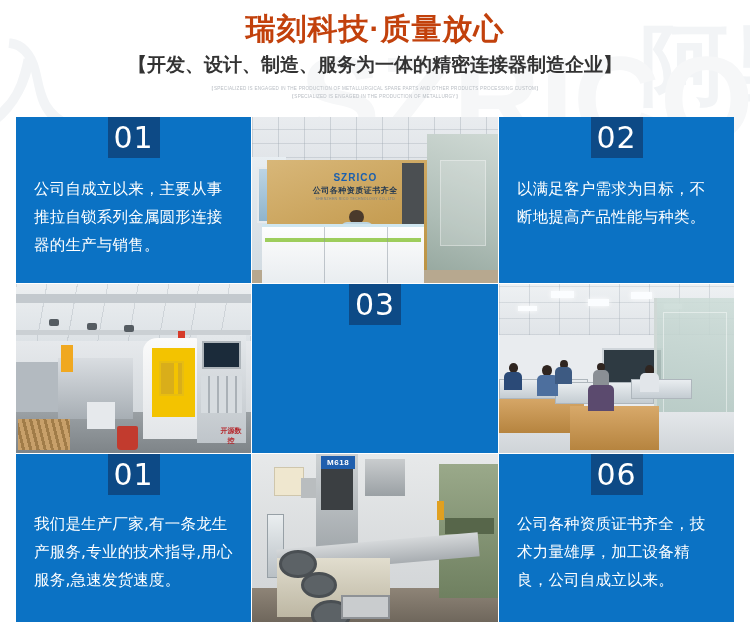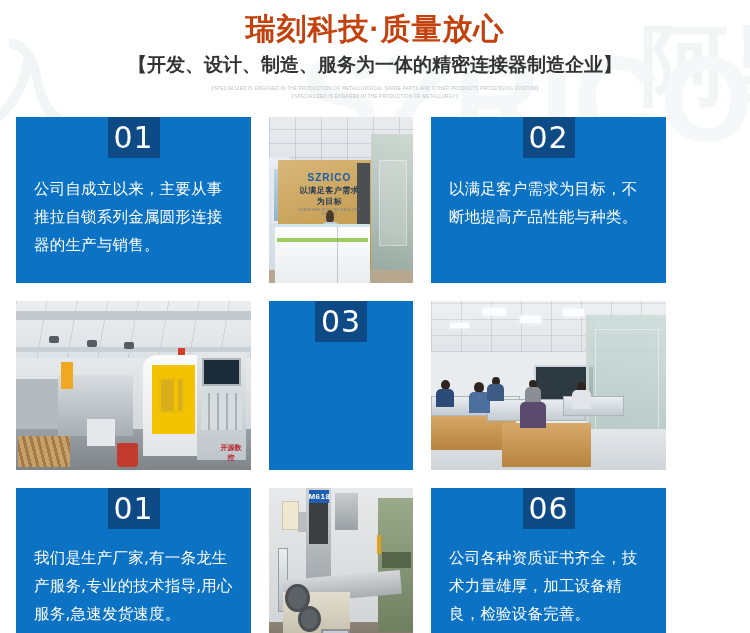--- a/index.html
+++ b/index.html
@@ -33,25 +33,25 @@
     line-height:30px;margin:1px 0 0 0;
   }
   .en-lines{margin-top:5px;}
   .en{
     font-size:4.6px;color:#b9bec4;letter-spacing:.25px;line-height:8px;
     font-family:"Liberation Sans",sans-serif;white-space:nowrap;
   }
 
   
   .grid{
-    position:absolute;left:16px;top:117px;width:650px;height:503px;
+    position:absolute;left:16px;top:117px;width:718px;height:503px;
     display:grid;
     grid-template-columns:235px 1fr 235px;
     grid-template-rows:166px 169px 168px;
-    gap:18px;
+    gap:1px;
     background:#ffffff;
   }
   .cell{position:relative;overflow:hidden;}
 
   
   .txt{background:#0b72c4;}
   .badge{
     position:absolute;left:50%;transform:translateX(-50%);top:0;
     width:52px;height:41px;background:#0d4a86;
     display:flex;align-items:center;justify-content:center;
@@ -235,21 +235,21 @@
     <div class="cell photo">
       <div class="ph-in">
         <div class="rec-ceil"></div>
         <div class="rec-left"></div>
         <div class="rec-win"></div>
         <div class="rec-wall"></div>
         <div class="rec-glass"></div>
         <div class="rec-door"></div>
         <div class="logo">
           <div class="logo-main">SZRICO</div>
-          <div class="logo-cn">以满足客户需求为目标</div>
+          <div class="logo-cn">公司各种资质证书齐全</div>
           <div class="logo-en">SHENZHEN RICO TECHNOLOGY CO.,LTD</div>
         </div>
         <div class="rec-person">
             <i></i>
             <b></b>
           </div>
         <div class="rec-floor"></div>
         <div class="rec-desk"></div>
       </div>
     </div>
@@ -364,17 +364,17 @@
         <div class="mil-wheel" style="left:20%;top:70%;width:12%;height:12%;"></div>
         <div class="mil-wheel" style="left:24%;top:87%;width:14%;height:14%;"></div>
         <div class="mil-tray"></div>
       </div>
     </div>
 
     <div class="cell txt r3">
       <div class="badge">
         <span>06</span>
       </div>
-      <div class="body-text">公司各种资质证书齐全，技术力量雄厚，加工设备精良，检验设备完善。</div>
+      <div class="body-text">公司各种资质证书齐全，技术力量雄厚，加工设备精良，公司自成立以来。</div>
     </div>
 
   </div>
 </div>
 
 </body></html>

